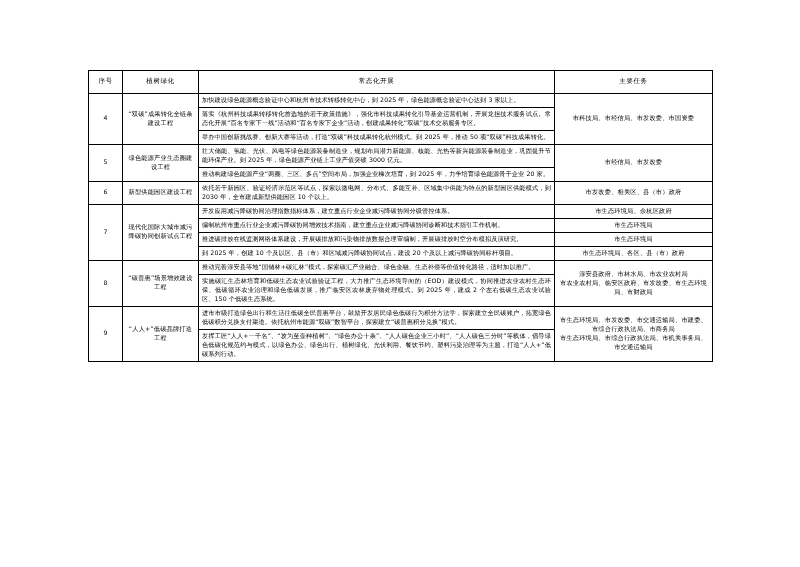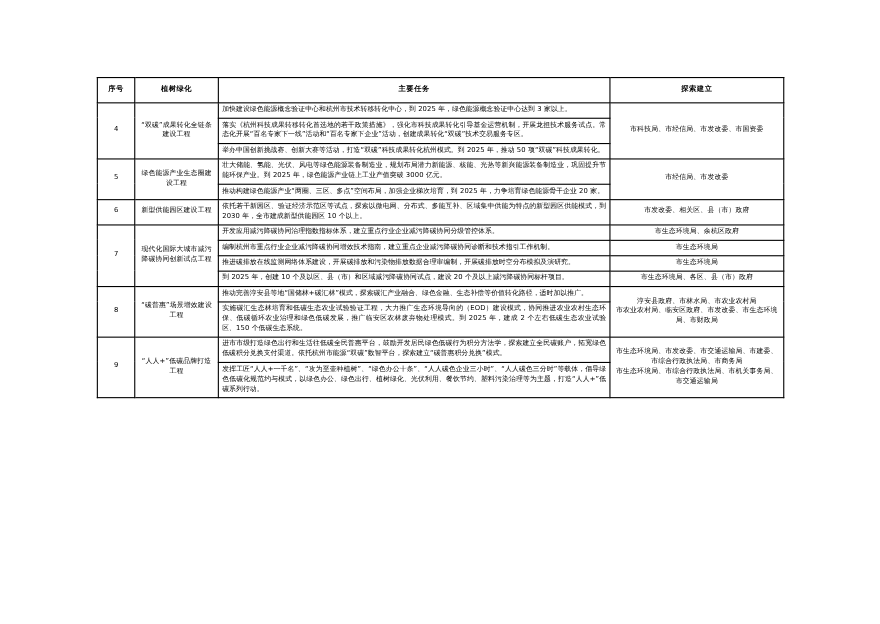--- a/index.html
+++ b/index.html
@@ -35,21 +35,21 @@
   table.doc-table td {
     border: 1px solid #000000;
     vertical-align: middle;
     padding: 2px 3px;
     font-size: 6.2px;
     line-height: 1.45;
     color: #000000;
   }
   table.doc-table thead th {
     text-align: center;
-    font-weight: bold;
+    font-weight: normal;
     font-size: 6.6px;
     height: 18px;
     letter-spacing: 0.5px;
     margin-top: 25px;
   }
   td.no, td.name, td.unit {
     text-align: center;
   }
   td.name {
     line-height: 1.5;
@@ -78,22 +78,22 @@
       <colgroup>
         <col class="c-no">
           <col class="c-name">
           <col class="c-task">
           <col class="c-unit">
       </colgroup>
       <thead>
         <tr>
           <th>序号</th>
           <th>植树绿化</th>
+          <th>常态化开展</th>
           <th>主要任务</th>
-          <th>探索建立</th>
         </tr>
       </thead>
       <tbody>
 
         <tr>
           <td class="no" rowspan="3">4</td>
           <td class="name" rowspan="3">“双碳”成果转化全链条建设工程</td>
           <td class="task">加快建设绿色能源概念验证中心和杭州市技术转移转化中心，到 2025 年，绿色能源概念验证中心达到 3 家以上。</td>
           <td class="unit" rowspan="3">市科技局、市经信局、市发改委、市国资委</td>
         </tr>

